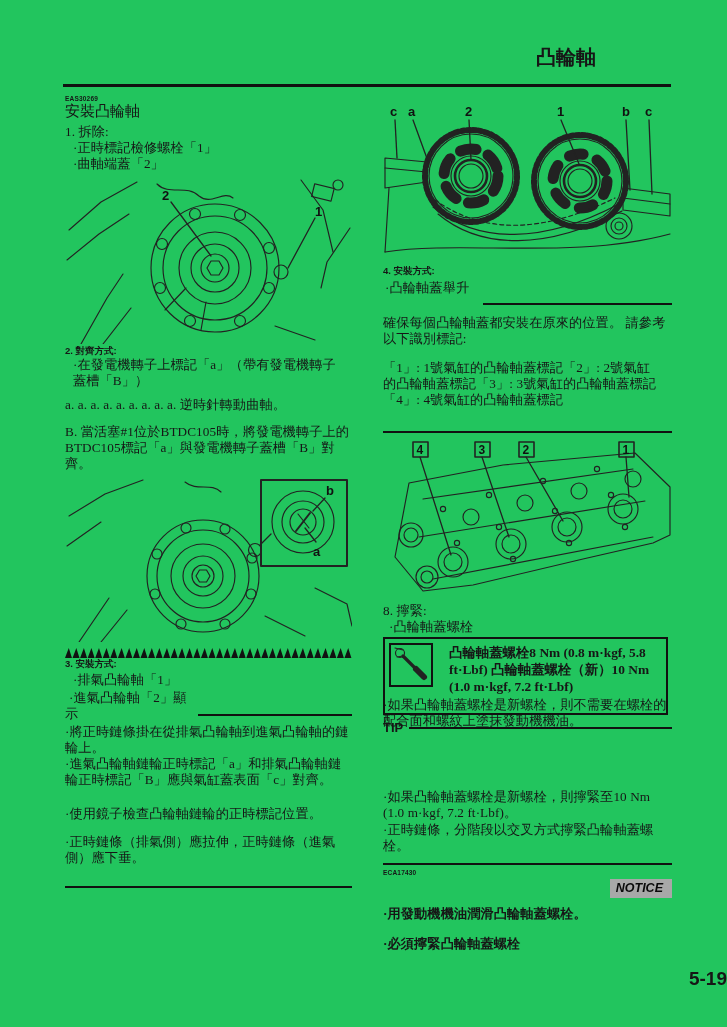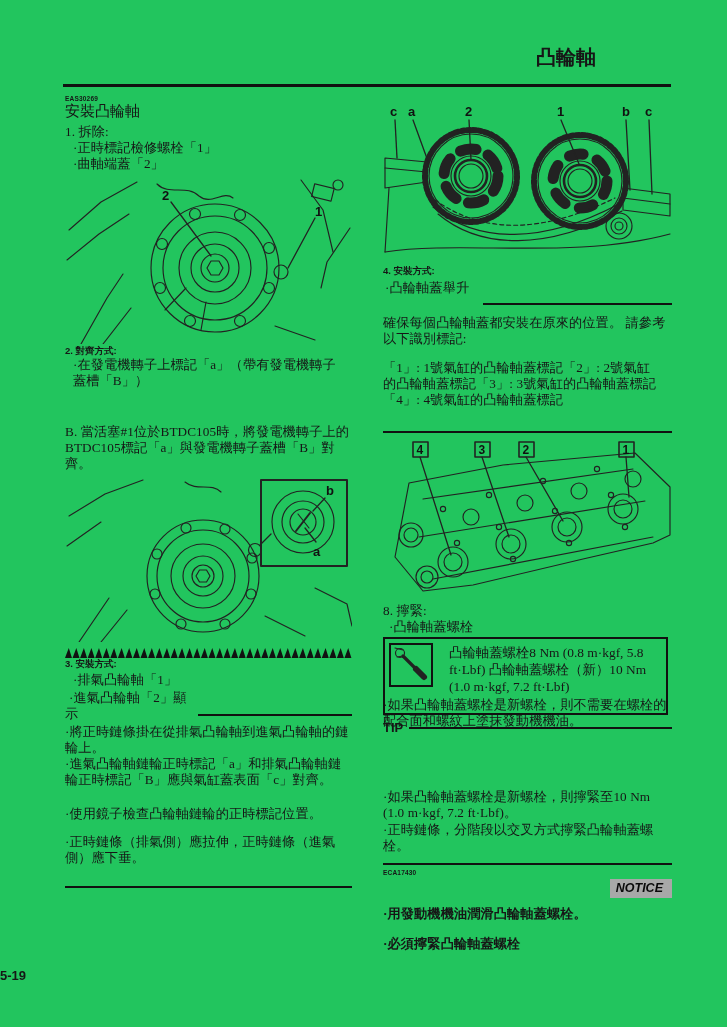--- a/index.html
+++ b/index.html
@@ -12,28 +12,28 @@
   .tiny{font-family:"Liberation Sans",sans-serif;font-size:6.5px;font-weight:bold;letter-spacing:0.2px;}
   .h1{font-family:"DejaVu Serif",serif;font-weight:bold;font-size:20px;}
   .h2{font-family:"Liberation Sans",sans-serif;font-weight:normal;font-size:15px;}
   .stepsm{font-family:"Liberation Sans",sans-serif;font-weight:bold;font-size:9.5px;}
   .rule{background:#111;}
   .figlbl{font-family:"Liberation Sans",sans-serif;font-weight:bold;font-size:13px;fill:#111;}
   svg.line{stroke:#222;fill:none;stroke-width:1.15;stroke-linecap:round;stroke-linejoin:round;}
   svg.line text{stroke:none;}
   .torquebox{border:2.5px solid #111;box-sizing:border-box;}
   .iconbox{position:absolute;left:4px;top:4px;width:44px;height:44px;border:2px solid #111;box-sizing:border-box;}
-  .torquetext{position:absolute;left:64px;top:6px;width:208px;font-weight:normal;font-size:13.4px;line-height:16.8px;}
+  .torquetext{position:absolute;left:64px;top:6px;width:208px;font-weight:bold;font-size:13.4px;line-height:16.8px;}
   .tiprow{display:flex;align-items:center;justify-content:center;}
   .tiprow .fill{flex:1;height:2px;background:#111;margin-left:6px;}
   .noticerow{display:flex;align-items:flex-end;flex-direction:column;}
   .noticebadge{background:#a8a8a8;color:#0a0a0a;font-family:"Liberation Sans",sans-serif;
        font-weight:bold;font-style:italic;font-size:12.5px;padding:2px 9px 3px 6px;}
   .noticerow .fill{flex:1;height:2.5px;background:#111;margin-left:5px;}
-  .footer{font-family:"Liberation Sans",sans-serif;font-weight:bold;font-size:13px;text-align:left;}
+  .footer{font-family:"Liberation Sans",sans-serif;font-weight:bold;font-size:19px;text-align:right;}
 </style>
 </head>
 <body>
 
 <div class="page">
 
   <div class="abs h1" style="left:536px;top:44px;">凸輪軸</div>
   <div class="abs rule" style="left:63px;top:84px;width:608px;height:3px;"></div>
 
   <div class="abs tiny" style="left:65px;top:95px;">EAS30269</div>
@@ -72,20 +72,21 @@
       <circle cx="204" cy="72" r="5.5"></circle>
     <circle cx="216" cy="96" r="7"></circle>
     <path d="M106,26 L146,80" stroke-width="1.3"></path>
     <path d="M250,42 L223,92" stroke-width="1.3"></path>
     <text class="figlbl" x="97" y="24">2</text>
     <text class="figlbl" x="250" y="40">1</text>
   </svg>
 
   <div class="abs stepsm" style="left:65px;top:345px;">2. 對齊方式:</div>
   <div class="abs serif" style="left:73px;top:357px;width:266px;">·在發電機轉子上標記「a」（帶有發電機轉子蓋槽「B」）</div>
+  <div class="abs serif" style="left:65px;top:397px;">a. a. a. a. a. a. a. a. a. 逆時針轉動曲軸。</div>
   <div class="abs serif" style="left:65px;top:424px;width:289px;">B. 當活塞#1位於BTDC105時，將發電機轉子上的BTDC105標記「a」與發電機轉子蓋槽「B」對齊。</div>
 
   <svg class="abs line" style="left:65px;top:476px;" width="287" height="166" viewBox="0 0 287 166">
     <path d="M4,40 L40,18 L78,4"></path>
     <path d="M2,70 L36,46"></path>
     <path d="M14,166 L44,122"></path>
     <path d="M36,166 L62,134"></path>
     <path d="M120,6 C132,16 146,6 156,16"></path>
     <path d="M250,112 L282,128 L287,150"></path>
     <path d="M200,140 L240,160"></path>

